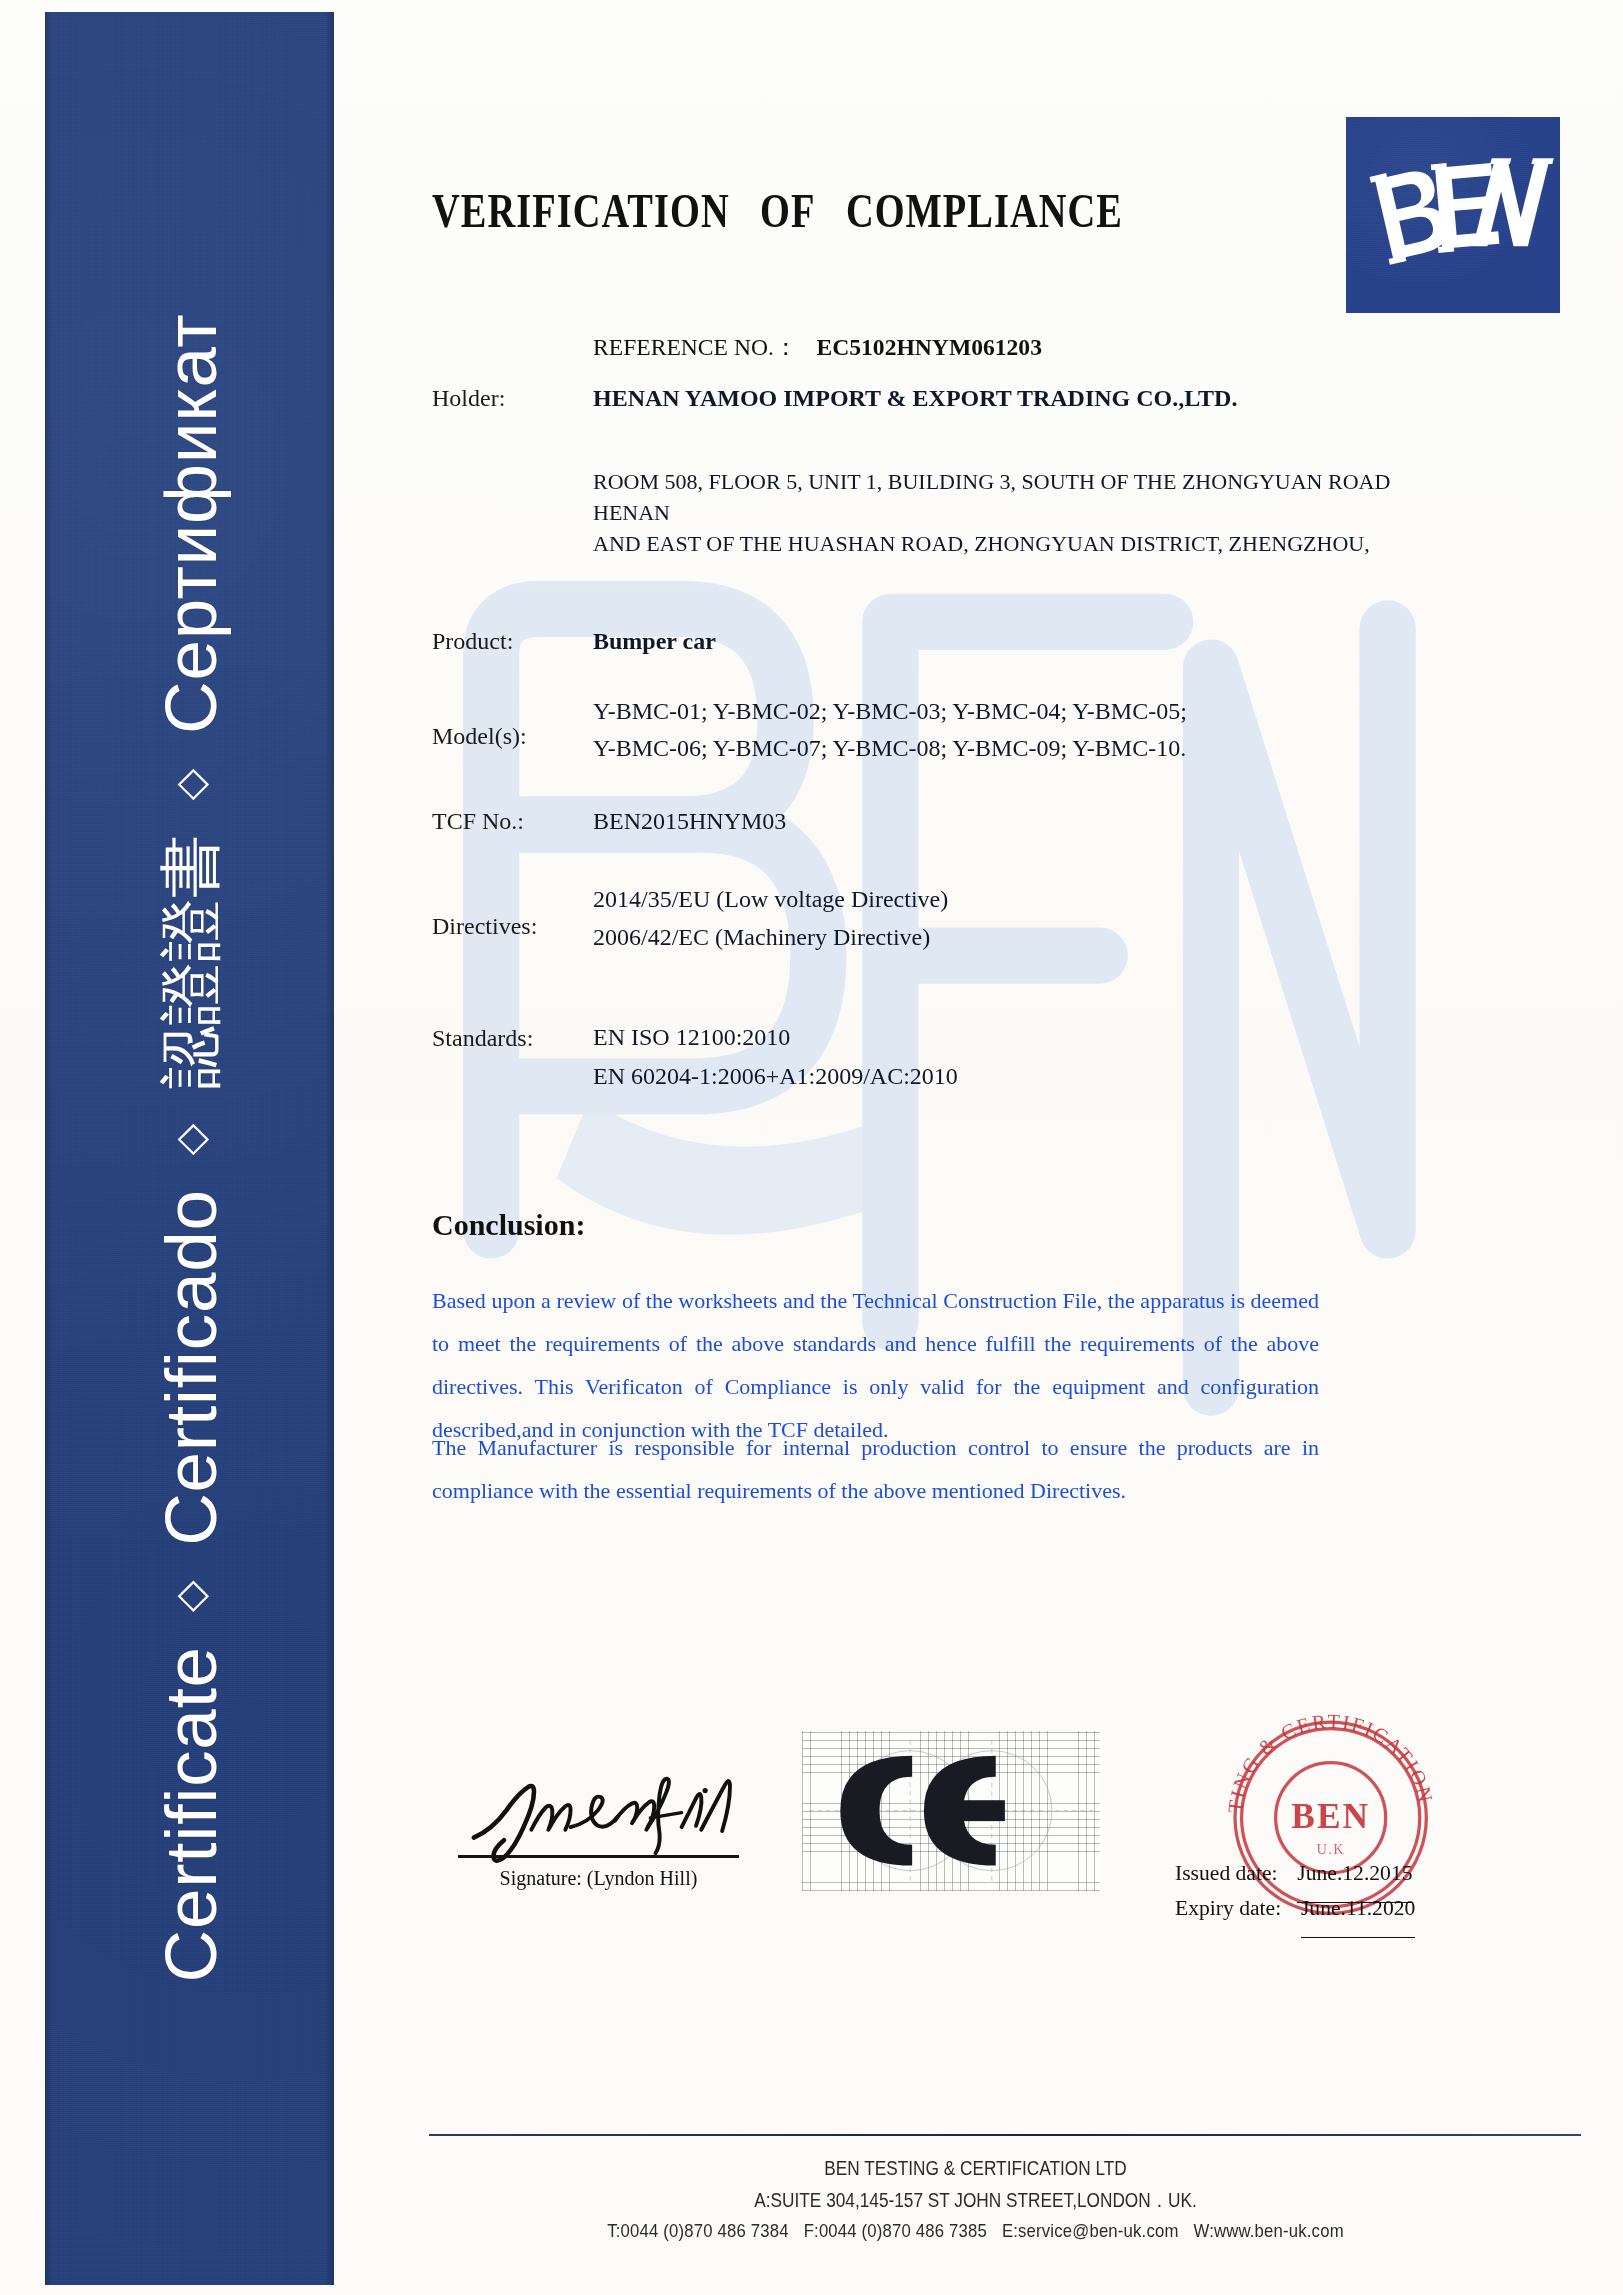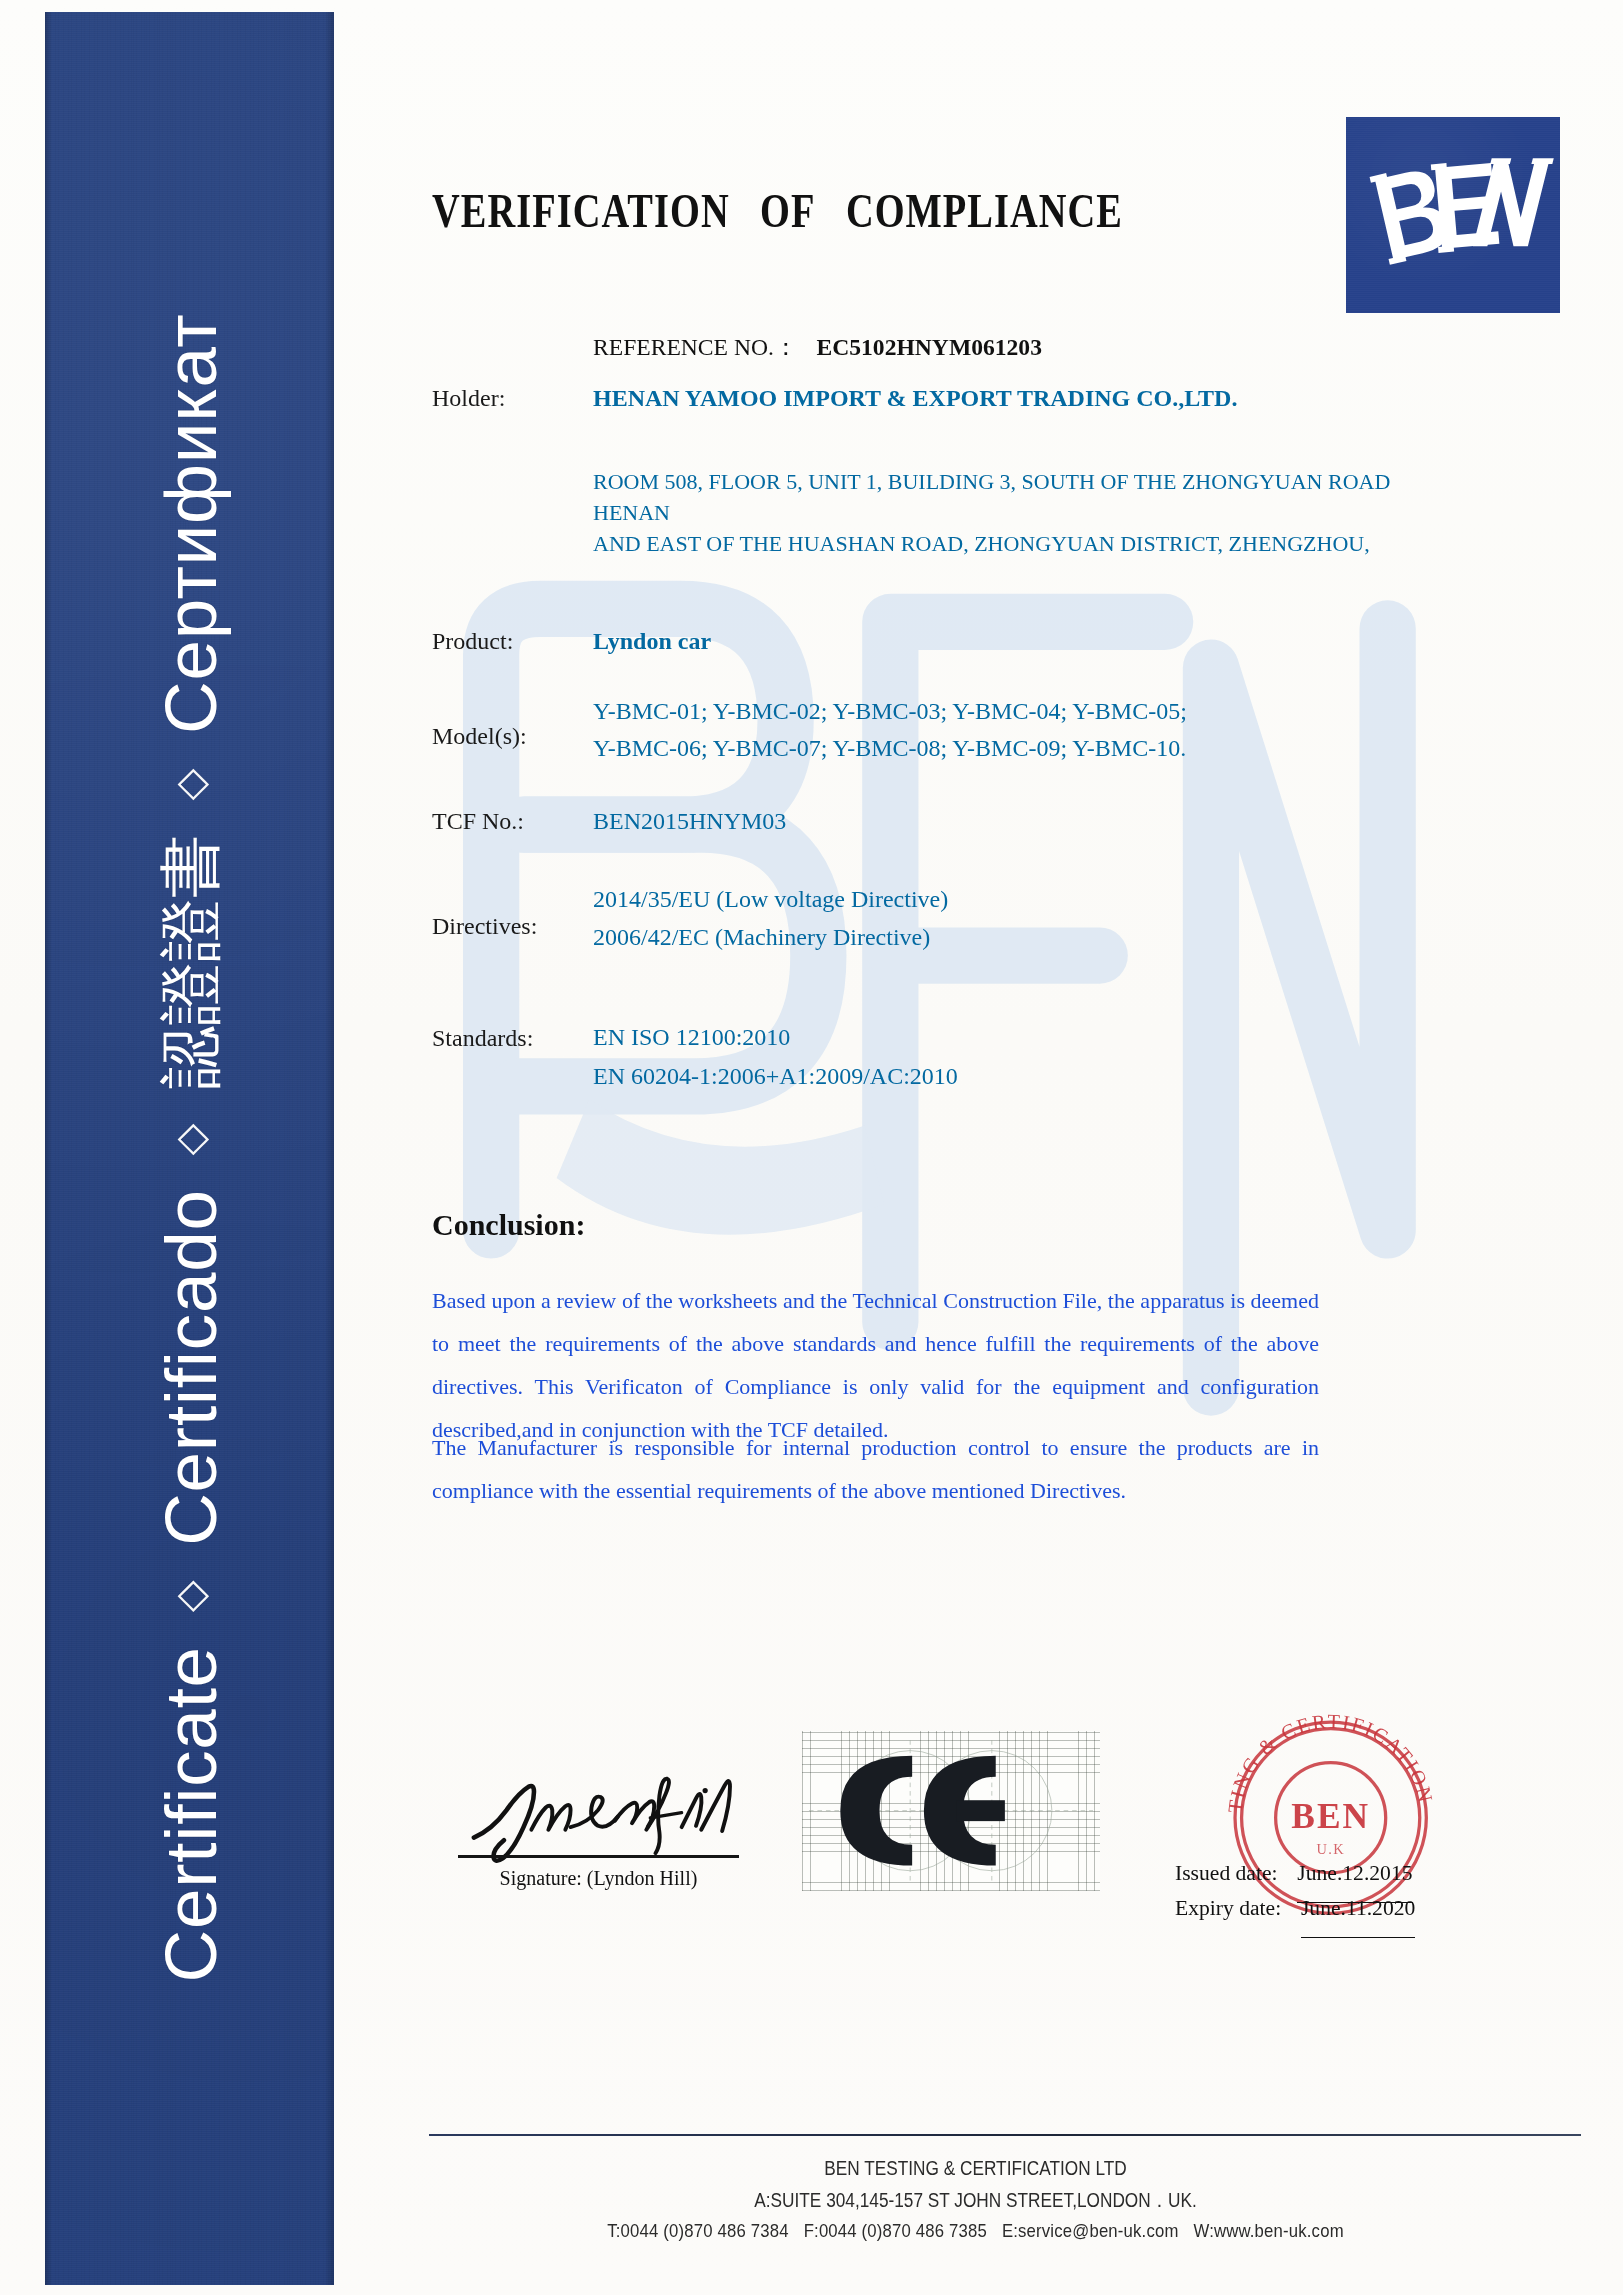--- a/index.html
+++ b/index.html
@@ -54,21 +54,21 @@
   #logo{position:absolute;left:979px;top:117px;width:214px;height:196px;
       background:#26418a;overflow:hidden;}
   #logo .tex{position:absolute;inset:0;opacity:.45;
       background:repeating-linear-gradient(0deg,rgba(255,255,255,.05) 0 0.7px,transparent 0.7px 2px),
                  radial-gradient(circle at 35% 30%,rgba(255,255,255,.08),transparent 60%);}
   #logo svg{position:absolute;left:0;top:0;}
 
   
   .row{position:absolute;left:0;width:1217px;}
   .lbl{position:absolute;left:65px;font-size:24px;color:#1a1a1a;white-space:nowrap;}
-  .val{position:absolute;left:226px;font-size:24px;color:#0369a1;}
+  .val{position:absolute;left:226px;font-size:24px;color:#0f172a;}
   .val.b{font-weight:700;}
   .val.sm{font-size:22px;}
   .ln{display:block;}
   .addr .ln{width:864px;text-align:justify;line-height:1.42;}
   .addr .ln.last{text-align:left;}
 
   #ref{position:absolute;left:226px;top:331px;font-size:23.6px;color:#111;white-space:nowrap;}
   #ref b{font-weight:700;margin-left:19px;}
 
   
@@ -192,21 +192,21 @@
     <div class="row addr" style="top:466px">
       <div class="val sm" style="position:relative;left:226px;">
         <span class="ln">ROOM 508, FLOOR 5, UNIT 1, BUILDING 3, SOUTH OF THE ZHONGYUAN ROAD</span>
         <span class="ln last">HENAN</span>
         <span class="ln">AND EAST OF THE HUASHAN ROAD, ZHONGYUAN DISTRICT, ZHENGZHOU,</span>
       </div>
     </div>
 
     <div class="row" style="top:628px">
       <span class="lbl">Product:</span>
-      <span class="val b">Lyndon car</span>
+      <span class="val b">Bumper car</span>
     </div>
 
     <div class="row" style="top:693px">
       <span class="lbl" style="top:30px">Model(s):</span>
       <div class="val" style="position:relative;left:226px;line-height:1.55;">
         <span class="ln">Y-BMC-01; Y-BMC-02; Y-BMC-03; Y-BMC-04; Y-BMC-05;</span>
         <span class="ln">Y-BMC-06; Y-BMC-07; Y-BMC-08; Y-BMC-09; Y-BMC-10.</span>
       </div>
     </div>
 

